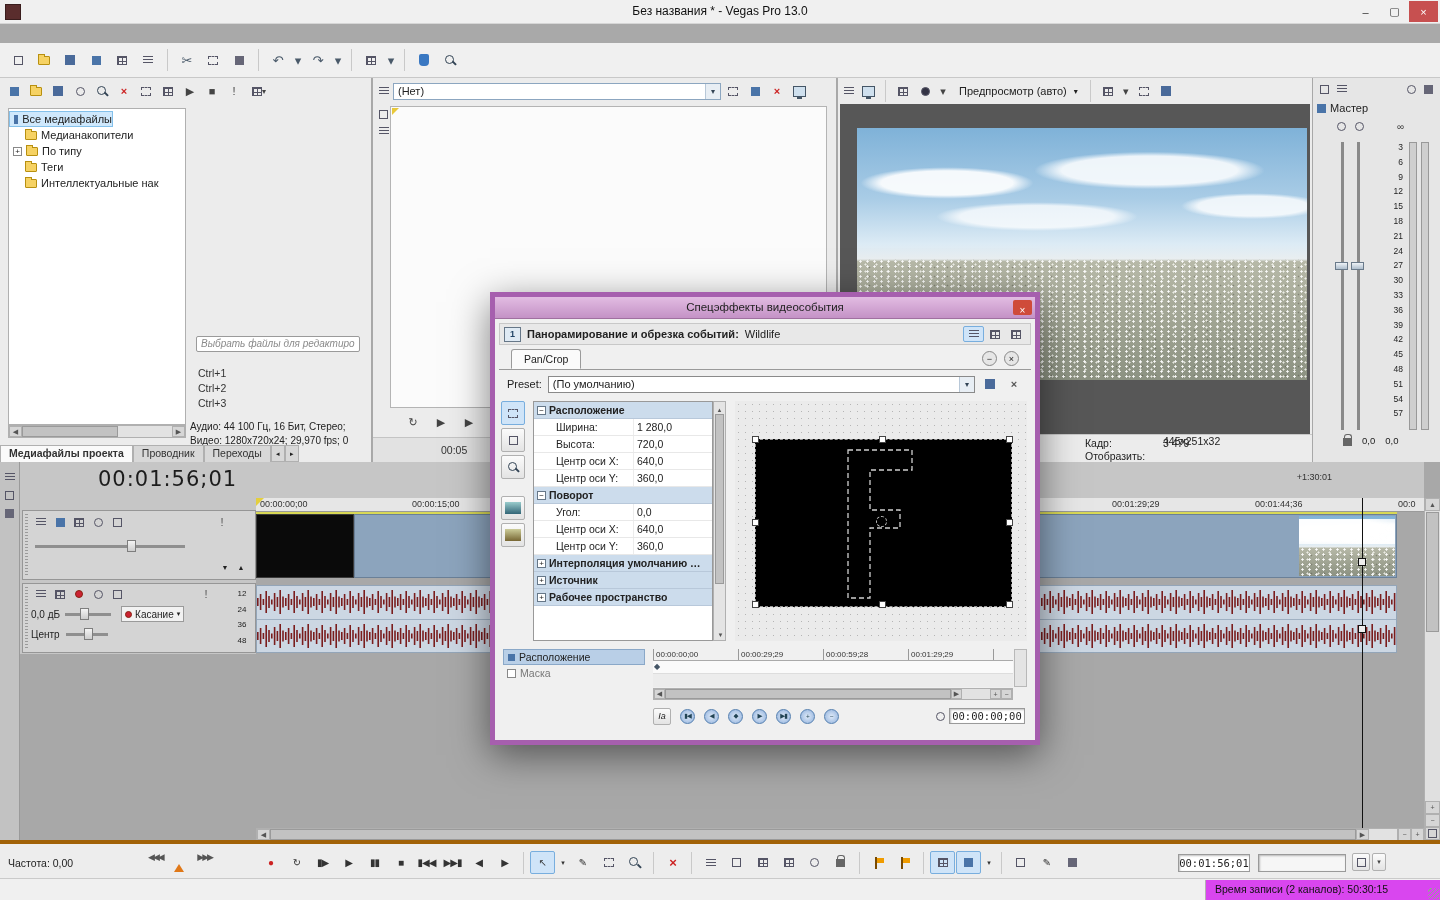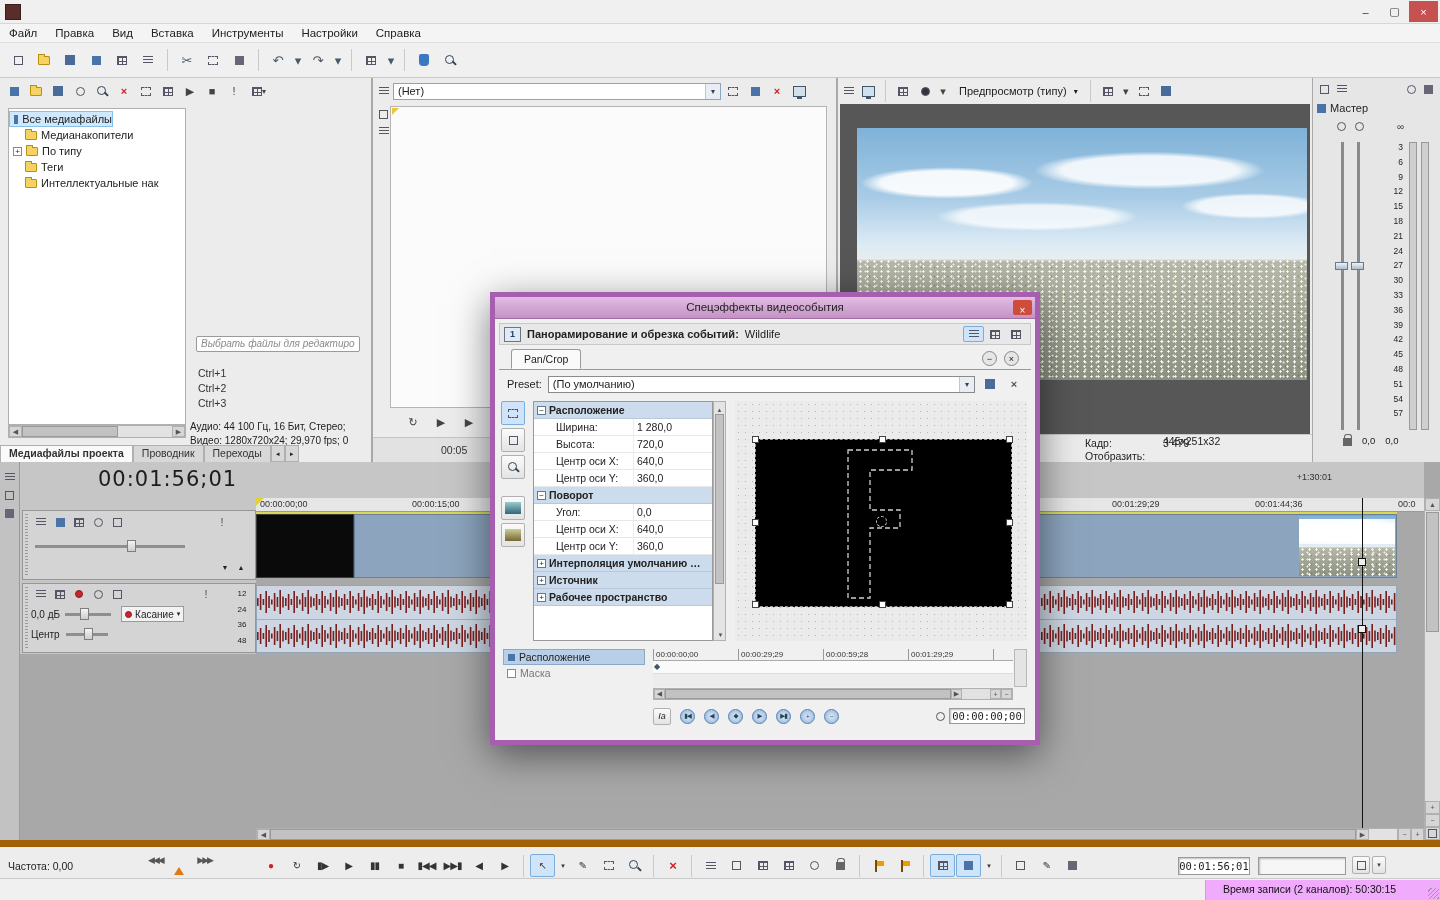--- a/index.html
+++ b/index.html
@@ -70,21 +70,21 @@
   
   .tlregion{left:0;top:462px;width:1440px;height:378px;background:#a8a8a8}
   .th{position:absolute;left:22px;width:234px;height:70px;background:#d4d4d4;border:1px solid #969696}
   .grip{position:absolute;left:2px;top:3px;bottom:3px;width:3px;background:repeating-linear-gradient(#9a9a9a 0 1px,transparent 1px 3px)}
   .mbtn{width:16px;height:14px;color:#445}
   .groove{height:3px;background:#8f8f8f}
   .thumbk{position:absolute;width:9px;height:12px;background:linear-gradient(#f4f4f4,#cdcdcd);border:1px solid #7e7e7e}
   .rlabel{position:absolute;top:1px;font-size:9px;color:#333;white-space:nowrap}
   .wave{display:block}
   
-  .transportbar{left:0;top:840px;width:1440px;height:38px;background:#ededed;border-top:7px solid #a16207}
+  .transportbar{left:0;top:840px;width:1440px;height:38px;background:#ededed;border-top:4px solid #a16207}
   .tpbtn{width:25px;height:23px;color:#333;font-size:10px;letter-spacing:-1px}
   .sunken{background:#fff;border:1px solid #9a9a9a;box-shadow:inset 1px 1px 2px rgba(0,0,0,.25);font-family:"DejaVu Sans Mono",monospace;font-size:10.5px;display:flex;align-items:center;justify-content:center}
   .statusbar{left:0;top:878px;width:1440px;height:22px;background:#f0f0f0;border-top:1px solid #cacaca}
   
   .dialog{left:490px;top:292px;width:550px;height:453px;border:5px solid #a65fae;background:#f0f0f0;box-shadow:0 10px 36px rgba(0,0,0,.5);z-index:10}
   .dlg-title{position:absolute;left:0;right:0;top:0;height:22px;background:linear-gradient(#e2bce2,#c492c6);border-bottom:1px solid #a070a0}
   .dlg-title span{display:block;text-align:center;line-height:21px;font-size:11.5px;color:#222}
   .prow{position:relative;height:17px;display:flex;align-items:center;border-bottom:1px solid #e8e8e8;font-size:10.5px}
   .prow.sec{background:#ccdcec;border-bottom:1px solid #b8c8da;font-weight:bold}
   .exp{width:9px;height:9px;border:1px solid #678;background:#fff;font-size:8px;line-height:7px;text-align:center;margin:0 3px 0 3px;font-weight:normal}
@@ -114,36 +114,28 @@
           <rect x="25.2" y="9.5" width="1.6" height="11"></rect>
     </g>
   </pattern>
 </defs>
 </svg>
 
 <div id="app">
 
   <div class="abs titlebar">
     <span class="abs" style="left:5px;top:4px;width:16px;height:16px;background:#5a2d2d;border:1px solid #3a1d1d"></span>
+    <span class="title-text">Без названия * - Vegas Pro 13.0</span>
     <span class="abs flex" style="right:2px;top:1px">
       <span class="ib winbtn">–</span>
       <span class="ib winbtn">▢</span>
       <span class="ib winbtn close">×</span>
     </span>
   </div>
 
-  <div class="abs menubar">
-    <span class="menu-item">Файл</span>
-    <span class="menu-item">Правка</span>
-    <span class="menu-item">Вид</span>
-    <span class="menu-item">Вставка</span>
-    <span class="menu-item">Инструменты</span>
-    <span class="menu-item">Настройки</span>
-    <span class="menu-item">Справка</span>
-  </div>
 
   <div class="abs toolbar">
     <span class="ib tbtn">
         <span class="g-box"></span>
       </span>
     <span class="ib tbtn">
         <span class="folder"></span>
       </span>
     <span class="ib tbtn">
         <span class="g-disk"></span>
@@ -322,21 +314,21 @@
             <span class="monic"></span>
           </span>
         <span class="sep"></span>
         <span class="ib fb">
             <span class="g-grid"></span>
           </span>
         <span class="ib fb">
             <span class="g-circ" style="background:#334"></span>
           </span>
         <span class="ib fb" style="width:12px">▾</span>
-        <span style="margin-left:8px;font-size:11px">Предпросмотр (типу)</span>
+        <span style="margin-left:8px;font-size:11px">Предпросмотр (авто)</span>
         <span class="ib" style="width:14px;font-size:8px">▾</span>
         <span class="sep"></span>
         <span class="ib fb">
             <span class="g-grid"></span>
           </span>
         <span class="ib fb" style="width:12px">▾</span>
         <span class="ib fb">
             <span class="g-boxd"></span>
           </span>
         <span class="ib fb">
@@ -641,21 +633,21 @@
       <span>00:01:56;01</span>
     </div>
     <div class="abs sunken" style="left:1258px;top:10px;width:88px;height:18px;background:#f6f6f6"></div>
     <span class="abs ib fb btn3d" style="left:1352px;top:9px;width:18px;height:18px">
         <span class="g-box"></span>
       </span>
     <span class="abs ib fb btn3d" style="left:1372px;top:9px;width:14px;height:18px;font-size:7px">▾</span>
   </div>
 
   <div class="abs statusbar">
-    <div class="abs" style="left:1205px;top:1px;right:0;height:20px;background:#f0abfc;border-left:1px solid #b2b2b2;line-height:19px;padding-left:17px;font-size:10.5px;color:#111">Время записи (2 каналов): 50:30:15</div>
+    <div class="abs" style="left:1205px;top:1px;right:0;height:20px;background:#d946ef;border-left:1px solid #b2b2b2;line-height:19px;padding-left:9px;font-size:10.5px;color:#111">Время записи (2 каналов): 50:30:15</div>
     <span class="abs" style="right:1px;bottom:1px;width:11px;height:11px;background:repeating-linear-gradient(135deg,transparent 0 2px,#9a9a9a 2px 3px)"></span>
   </div>
 
   <div class="abs dialog">
     <div class="dlg-title">
       <span>Спецэффекты видеособытия</span>
       <span class="ib" style="position:absolute;right:3px;top:3px;width:19px;height:15px;background:#cf4b3a;color:#fff;font-size:10px;border-radius:2px">×</span>
     </div>
 
     <div class="abs flex" style="left:4px;top:26px;right:4px;height:22px;background:#e8e8e8;border:1px solid #c8c8c8;gap:6px;padding:0 4px">

